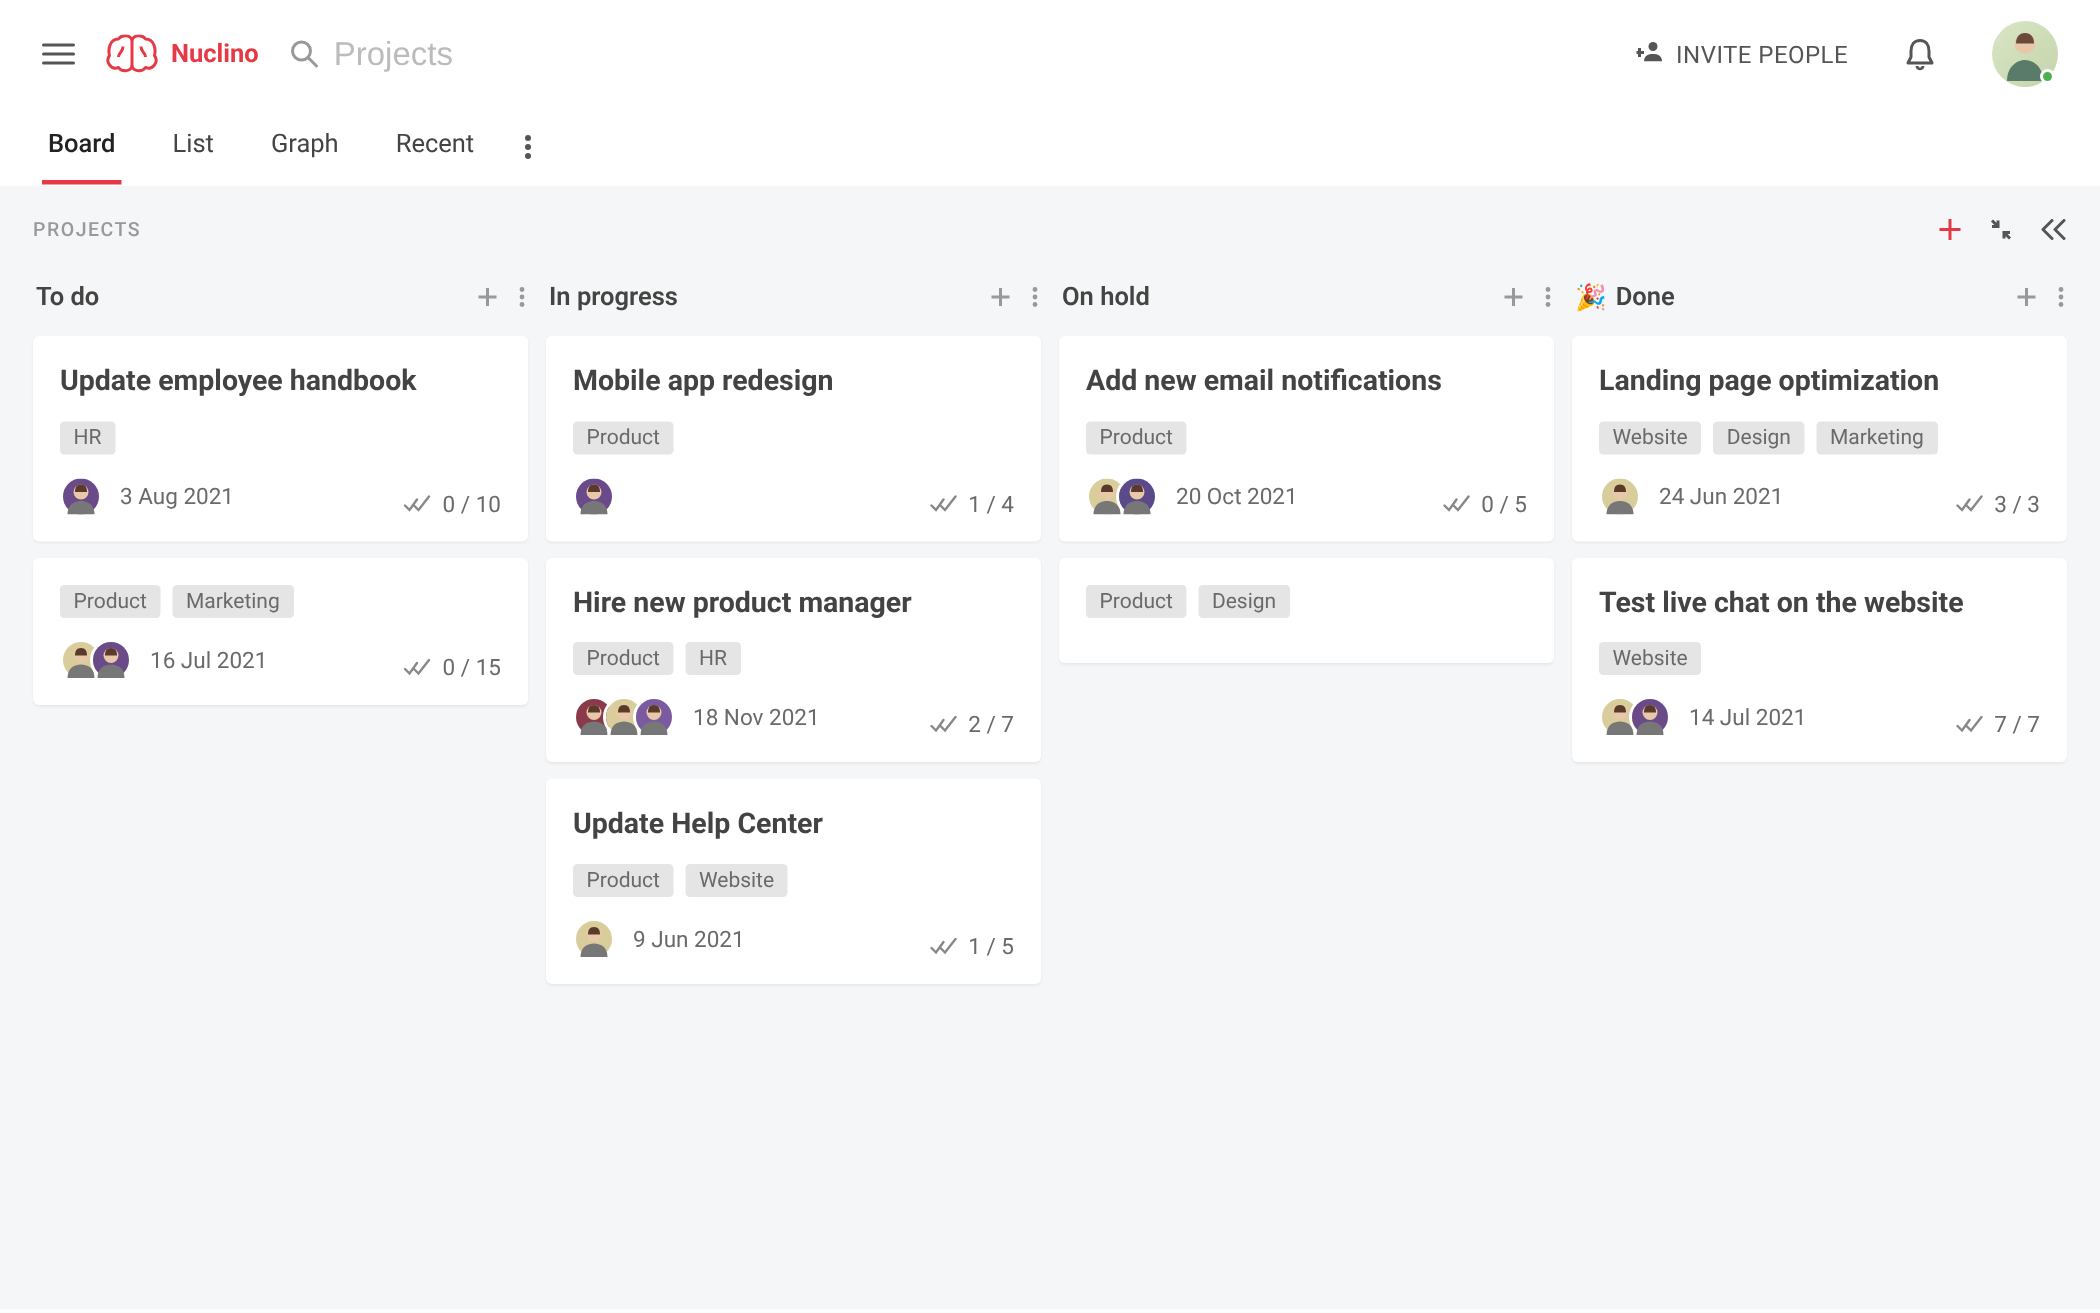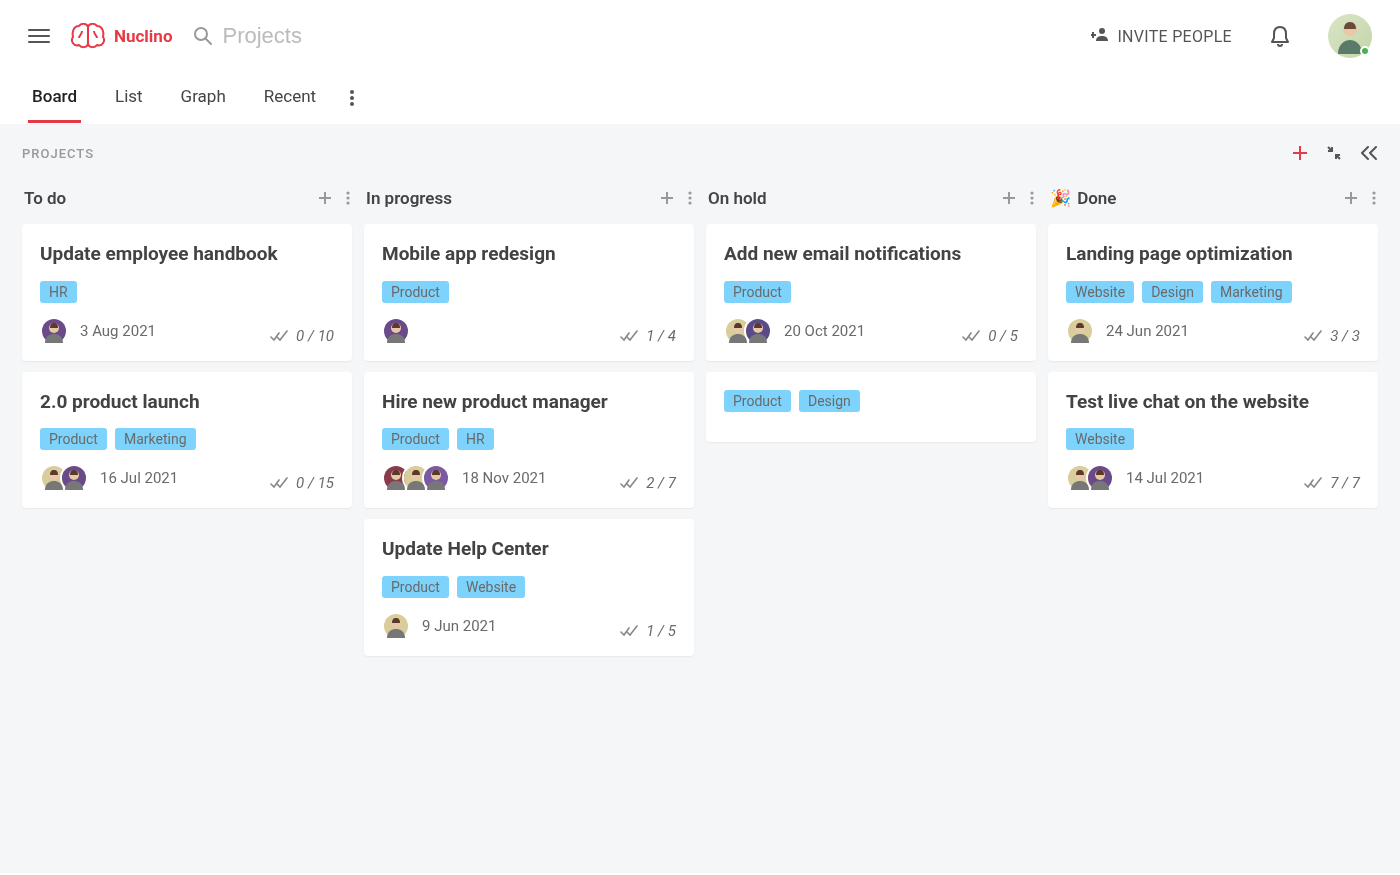--- a/index.html
+++ b/index.html
@@ -31,28 +31,28 @@
 .columns { display: flex; gap: 12px; }
 .column { width: 334px; display: flex; flex-direction: column; }
 .col-head { display: flex; align-items: center; height: 32px; margin-bottom: 10px; padding: 0 2px; }
 .col-title { font-size: 17px; font-weight: 600; color: #444; display: flex; align-items: center; gap: 6px; }
 .col-title .emoji { font-size: 17px; }
 .col-actions { display: flex; gap: 14px; align-items: center; }
 .col-actions .icon-btn { cursor: pointer; color: #999; }
 .card { background: #fff; border-radius: 4px; padding: 18px 18px 16px; margin-bottom: 11px; box-shadow: 0 1px 2px rgba(0,0,0,0.06); cursor: pointer; }
 .card-title { font-size: 19px; color: #434343; font-weight: 700; margin-bottom: 14px; line-height: 1.3; }
 .tags { display: flex; flex-wrap: wrap; gap: 8px; margin-bottom: 14px; }
-.tag { background: #7dd3fc; color: #6a6a6a; font-size: 14px; padding: 3px 9px; border-radius: 3px; }
+.tag { background: #e5e5e5; color: #6a6a6a; font-size: 14px; padding: 3px 9px; border-radius: 3px; }
 .card-footer { display: flex; align-items: flex-end; justify-content: space-between; }
 .footer-left { display: flex; align-items: center; gap: 12px; }
 .avatars { display: flex; }
 .av { width: 28px; height: 28px; border-radius: 50%; border: 2px solid #fff; margin-left: -8px; display: flex; align-items: center; justify-content: center; }
 .av:first-child { margin-left: 0; }
 .date { font-size: 15px; color: #6a6a6a; }
-.progress { display: flex; align-items: center; gap: 8px; font-size: 15px; color: #6a6a6a; font-style: italic; }
+.progress { display: flex; align-items: center; gap: 8px; font-size: 15px; color: #6a6a6a; }
 .check-icon { display: inline-block; }
 svg { display: block; }
 </style>
 </head>
 <body>
 
 <div class="topbar">
   <div class="hamburger">
     <span></span>
       <span></span>
@@ -192,21 +192,20 @@
           <span class="check-icon">
                 <svg width="18" height="12" viewBox="0 0 18 12">
                   <path d="M1 7 L4 10 L9 3 M7 7 L10 10 L17 1" stroke="#888" stroke-width="1.6" fill="none" stroke-linecap="round"></path>
                 </svg>
               </span>
           <span>0 / 10</span>
         </div>
       </div>
         </div>
         <div class="card">
-      <div class="card-title">2.0 product launch</div>
       <div class="tags">
             <span class="tag">Product</span>
             <span class="tag">Marketing</span>
           </div>
       <div class="card-footer">
         <div class="footer-left">
           <div class="avatars">
                 <span class="av">
                   <svg width="24" height="24" viewBox="0 0 24 24">
                     <circle cx="12" cy="12" r="12" fill="#d9cd9c"></circle>

